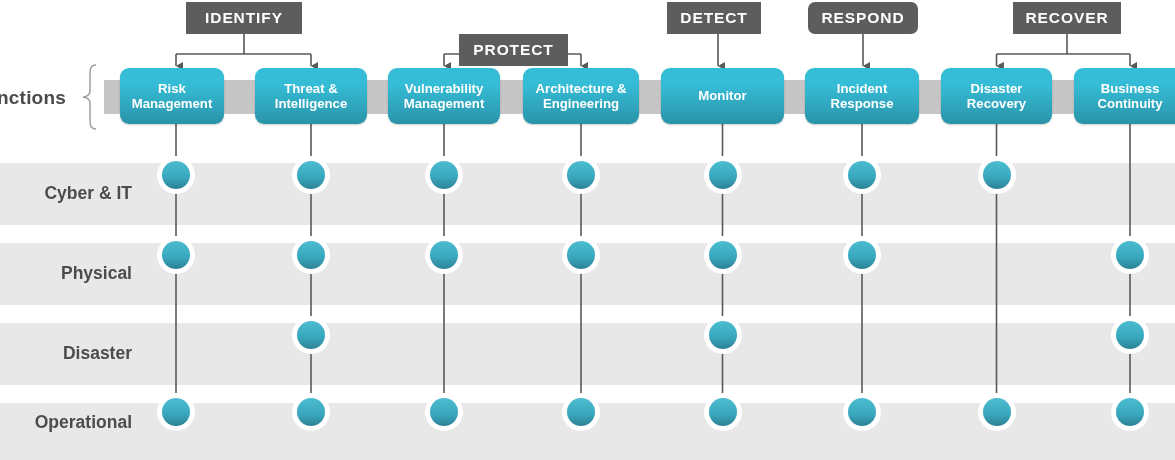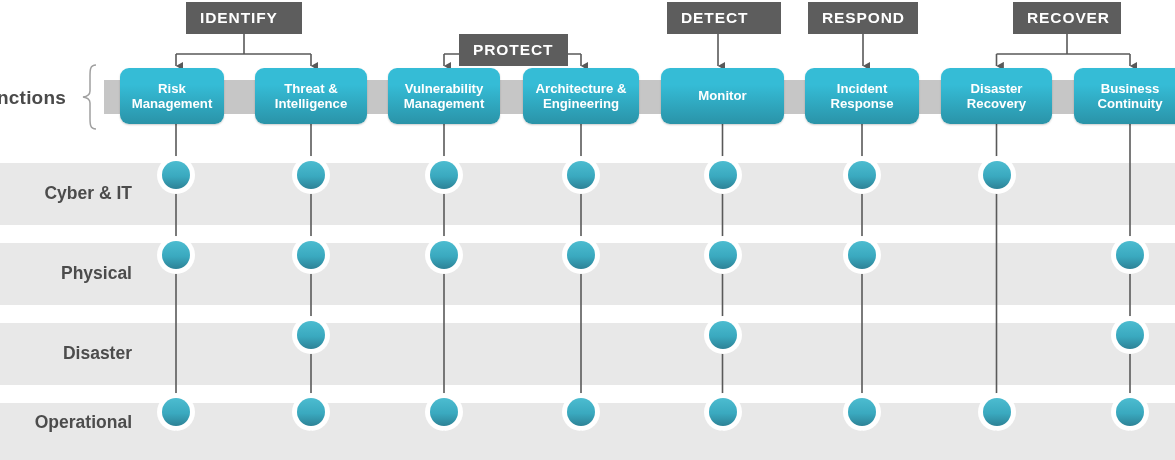--- a/index.html
+++ b/index.html
@@ -24,20 +24,21 @@
   .phase-box {
     position: absolute;
     height: 32px;
     background: #5d5d5d;
     color: #ffffff;
     font-size: 15.5px;
     font-weight: bold;
     letter-spacing: 0.9px;
     display: flex;
     align-items: center;
+    justify-content: center;
     box-sizing: border-box;
     padding: 0 14px;
   }
 
   
   #connectors {
     position: absolute;
     left: 0;
     top: 0;
     width: 1175px;
@@ -178,24 +179,24 @@
     <path d="M16,1 C10,1 10,6 10,12 L10,27 C10,31 7,32.5 3,33 C7,33.5 10,35 10,39 L10,54 C10,60 10,65 16,65" stroke="#a0a0a0" stroke-width="1.5" fill="none"></path>
   </svg>
 
   <div id="phase-boxes">
       <div class="phase-box" style="left: 186px; top: 2px; width: 116px;">
         <span>IDENTIFY</span>
       </div>
       <div class="phase-box" style="left: 459px; top: 2px; width: 109px; margin-top: 32px;">
         <span>PROTECT</span>
       </div>
-      <div class="phase-box" style="left: 667px; top: 2px; width: 114px;">
+      <div class="phase-box" style="left: 667px; top: 2px; width: 94px;">
         <span>DETECT</span>
       </div>
-      <div class="phase-box" style="left: 808px; top: 2px; width: 110px;">
+      <div class="phase-box" style="left: 808px; top: 2px; width: 110px; border-radius: 7px;">
         <span>RESPOND</span>
       </div>
       <div class="phase-box" style="left: 1013px; top: 2px; width: 108px;">
         <span>RECOVER</span>
       </div>
     </div>
 
   <div id="function-boxes">
       <div class="func-box" style="left: 120px; top: 68px; width: 104px;">
         <div><span>Risk</span><br><span>Management</span></div>

